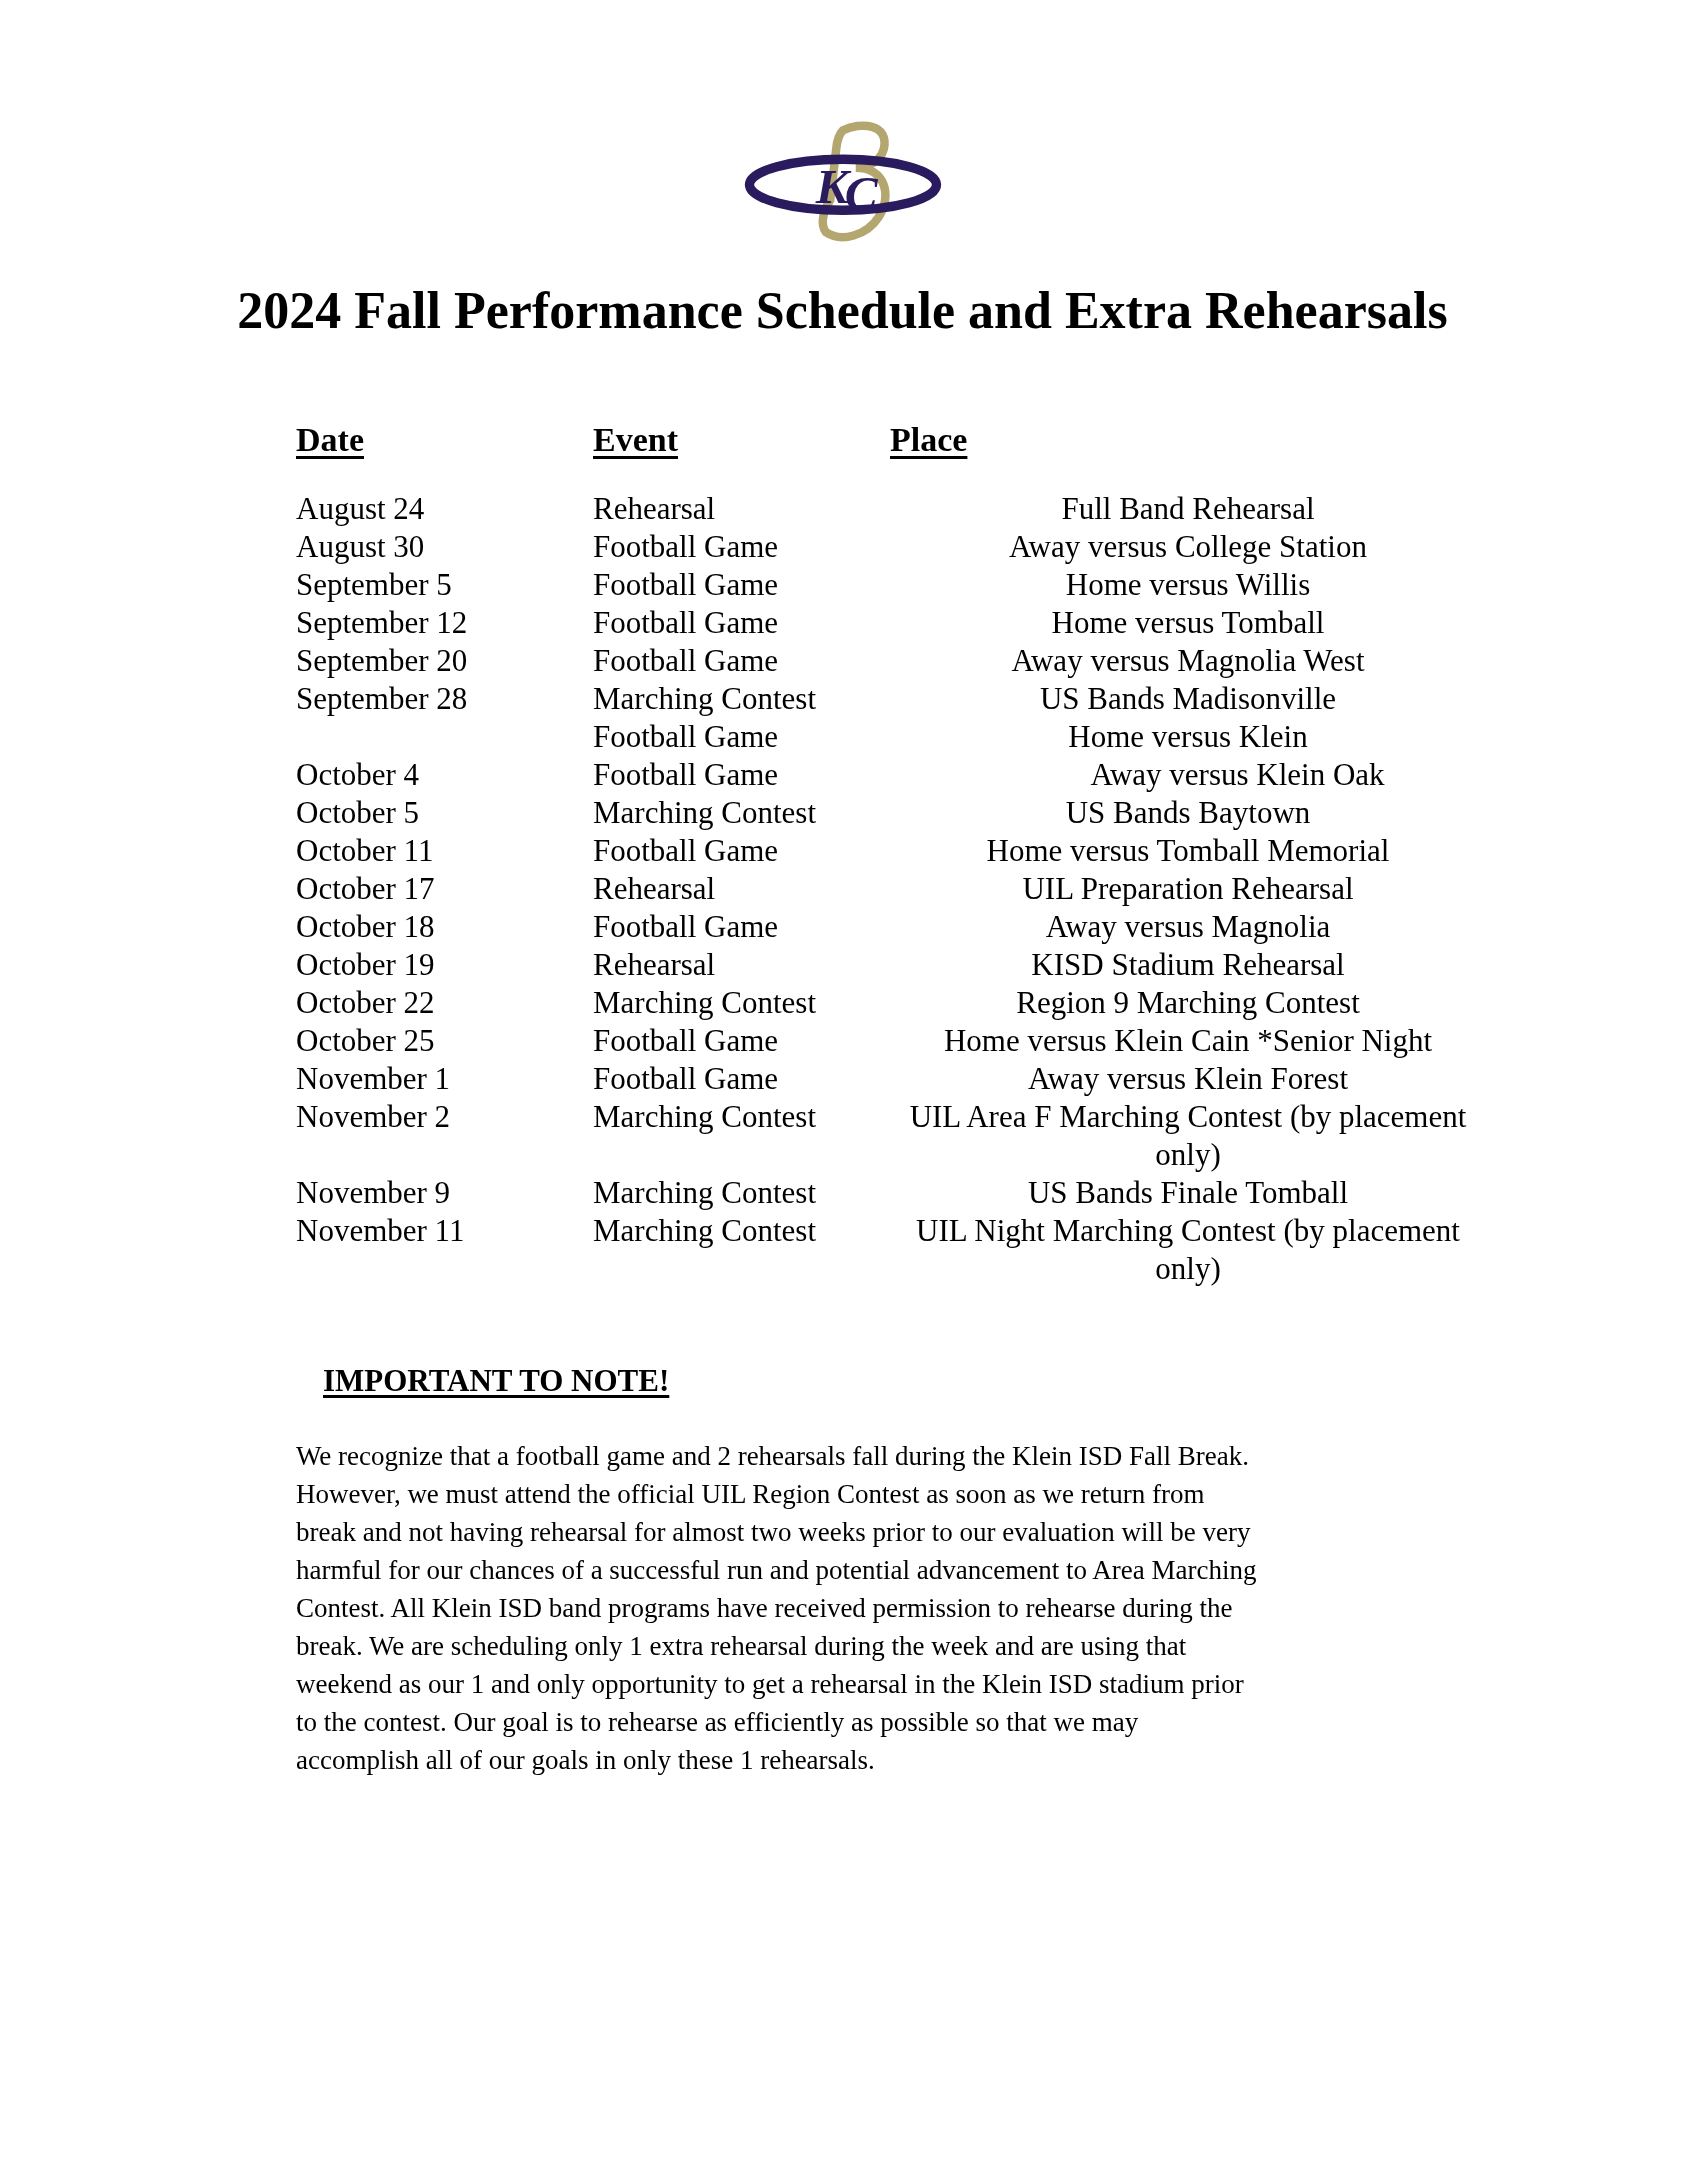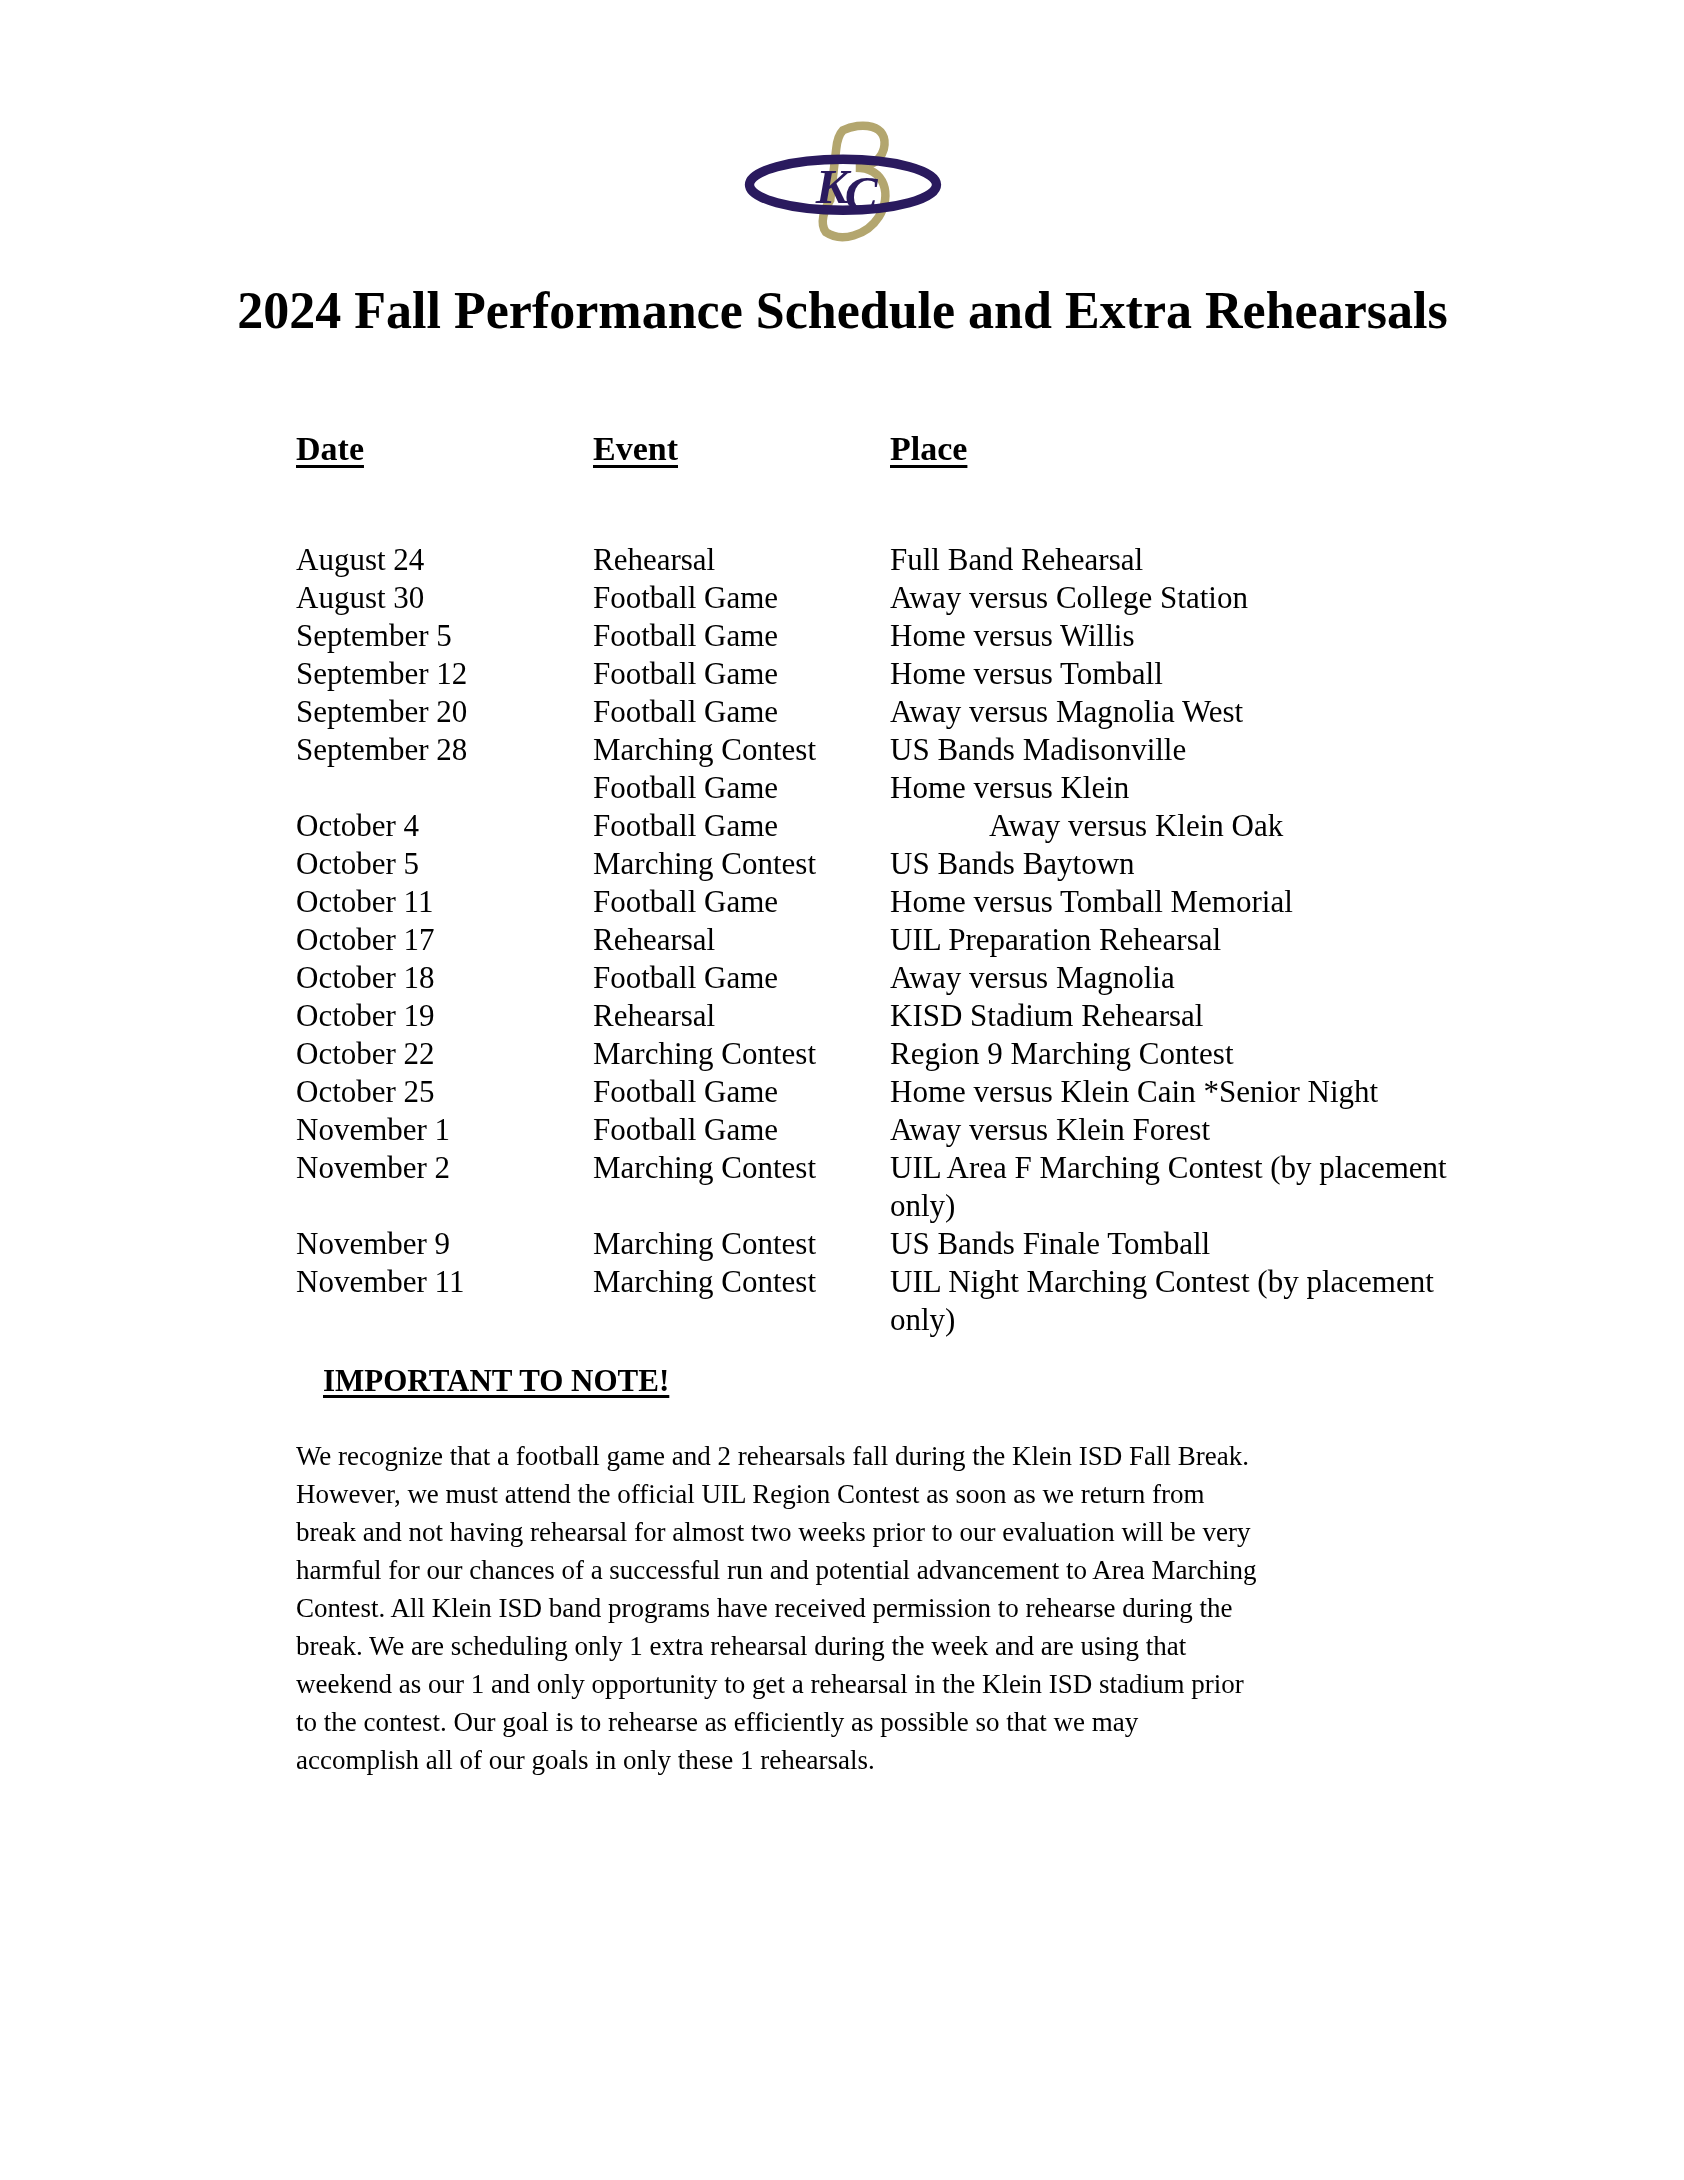--- a/index.html
+++ b/index.html
@@ -1,24 +1,24 @@
 <!DOCTYPE html>
 <html style="font-size:13.6px"><head>
 <meta charset="utf-8">
 <style>
   html, body { margin:0; padding:0; background:#ffffff; }
   body { width:1685px; height:2181px; position:relative; overflow:hidden;
          font-family:"Liberation Serif", "DejaVu Serif", serif; color:#000; }
   .logo { position:absolute; left:741px; top:115px; width:204px; height:136px; }
   .title { position:absolute; left:0; width:1685px; top:277px; text-align:center;
            font-weight:bold; font-size:52px; line-height:68px; letter-spacing:0; }
-  .sched { position:absolute; left:296px; top:430px; width:1193px; font-size:31px; }
+  .sched { position:absolute; left:296px; top:421px; width:1193px; font-size:31px;text-align:center; }
   .hdr { position:relative; height:51px; font-weight:bold; font-size:34px; }
   .hdr span { position:absolute; top:0; text-decoration:underline; text-decoration-thickness:2.6px; text-underline-offset:5.1px; }
-  .rows { position:relative; margin-top:60px; }
+  .rows { position:relative; margin-top:18px; }
   .row { position:relative; line-height:38px; min-height:38px; }
   .c-date { position:absolute; left:0; top:0; }
   .c-event { position:absolute; left:297px; top:0; }
   .c-place { position:relative; margin-left:594px; width:596px; display:block; }
   .c-place.indent { padding-left:99px; box-sizing:border-box; }
   .note-head { position:absolute; left:296px; top:1363px; font-weight:bold; font-size:31px;
                text-decoration:underline; text-decoration-thickness:2.6px; text-underline-offset:4.3px;margin-left:27px; }
   .para { position:absolute; left:296px; top:1437px; width:1193px; font-size:27px; line-height:38px; }
   .para div { white-space:nowrap; }
 </style>

